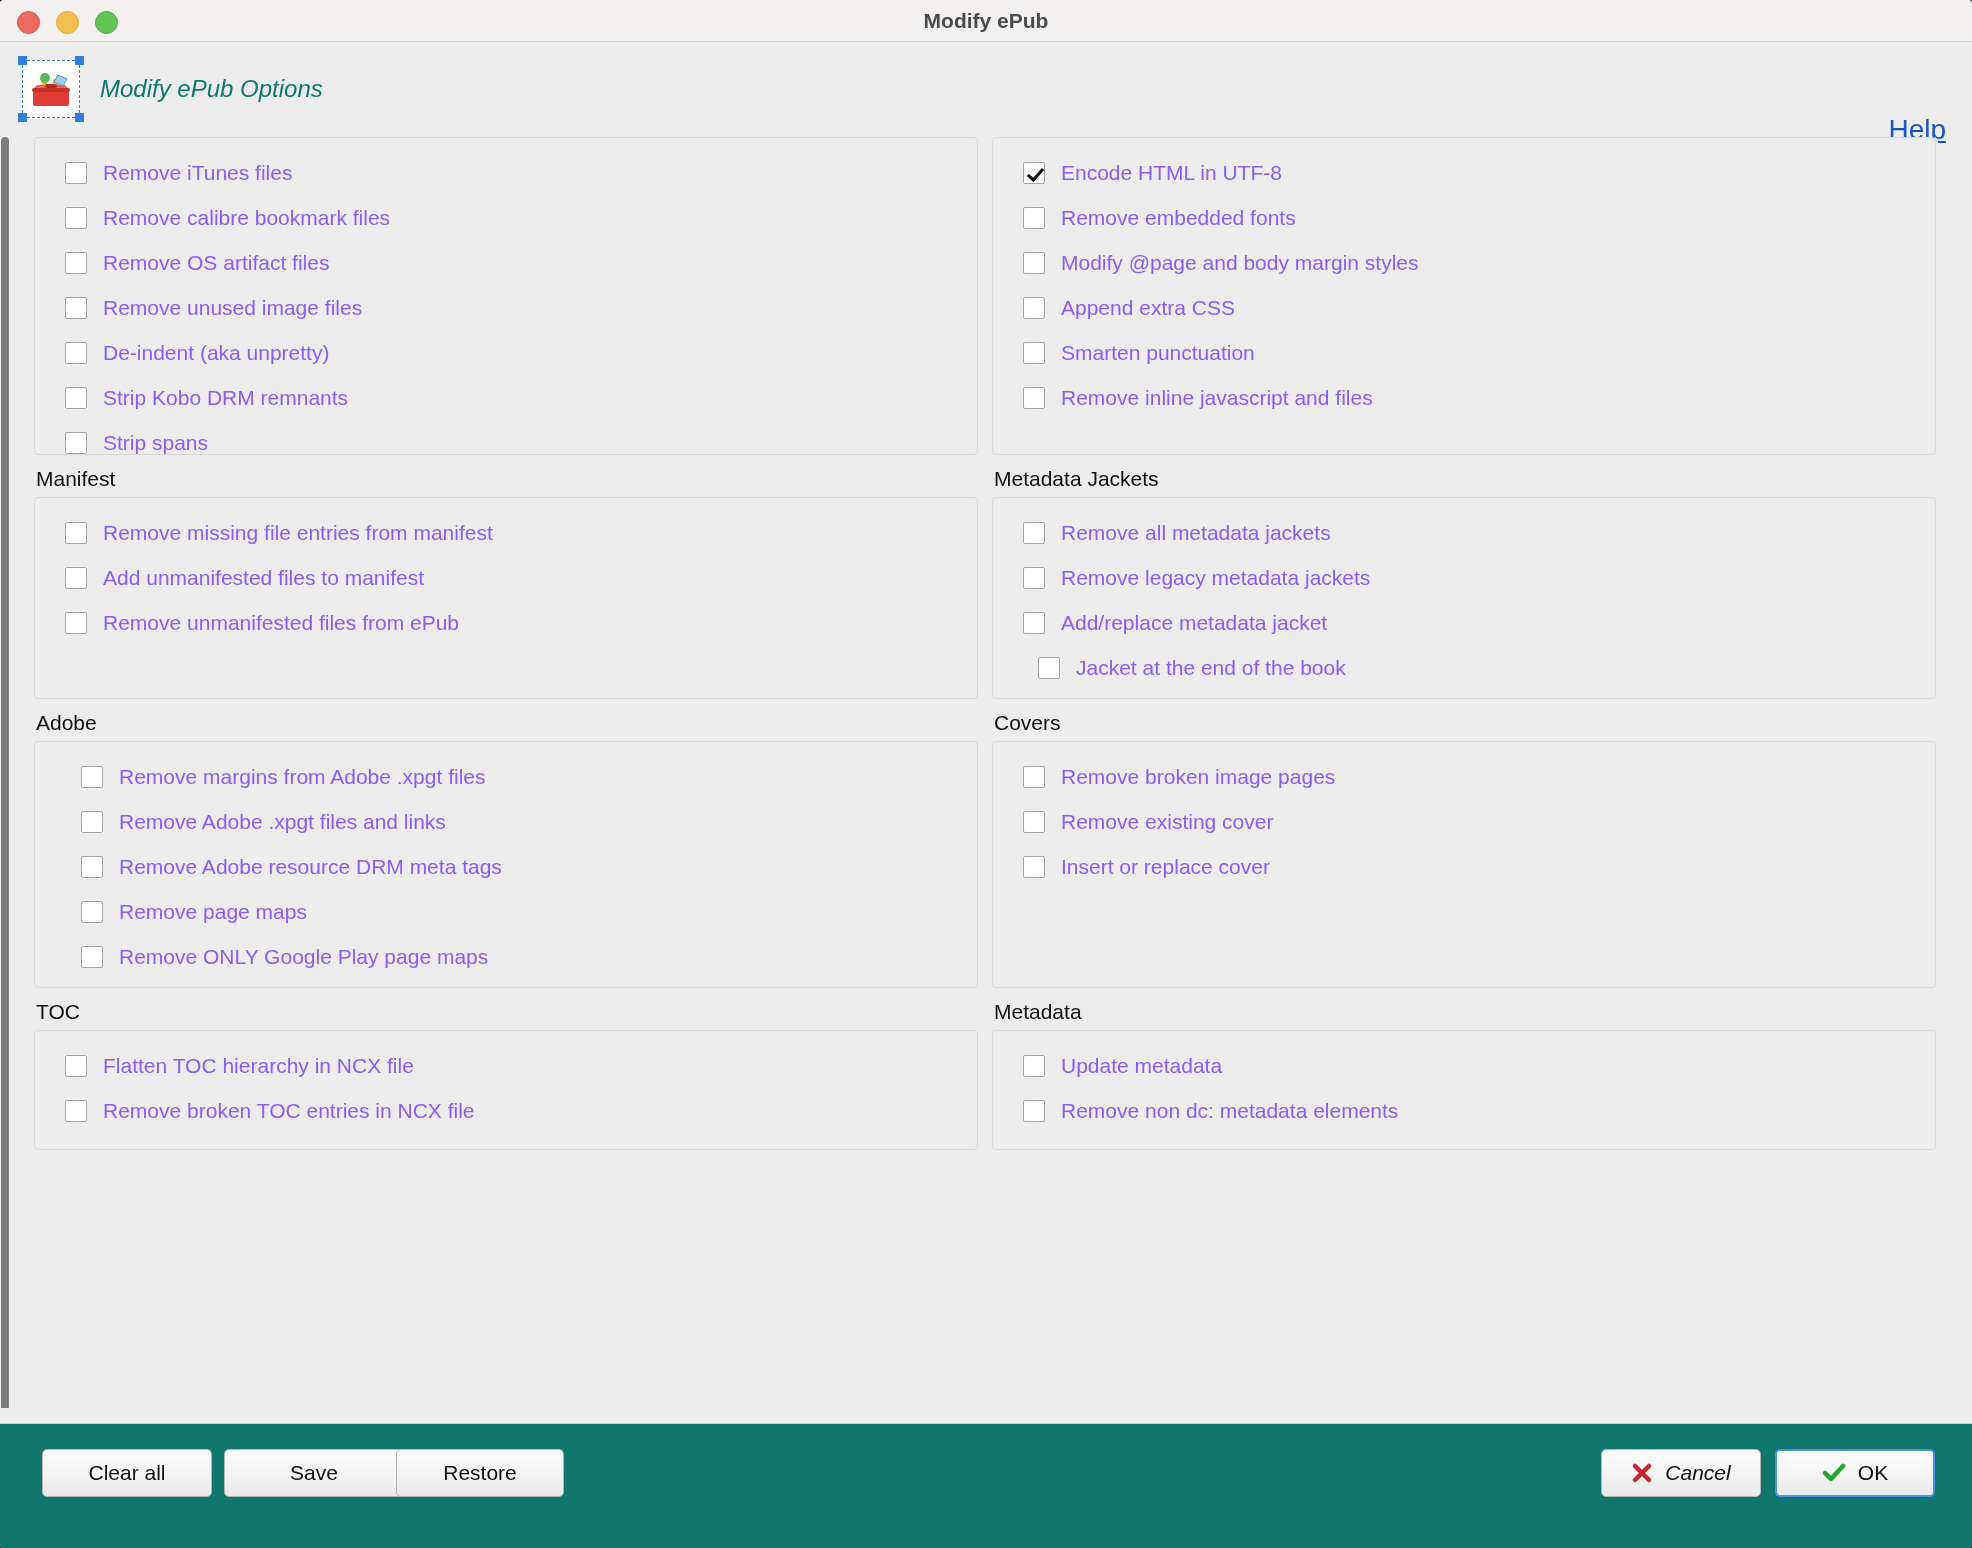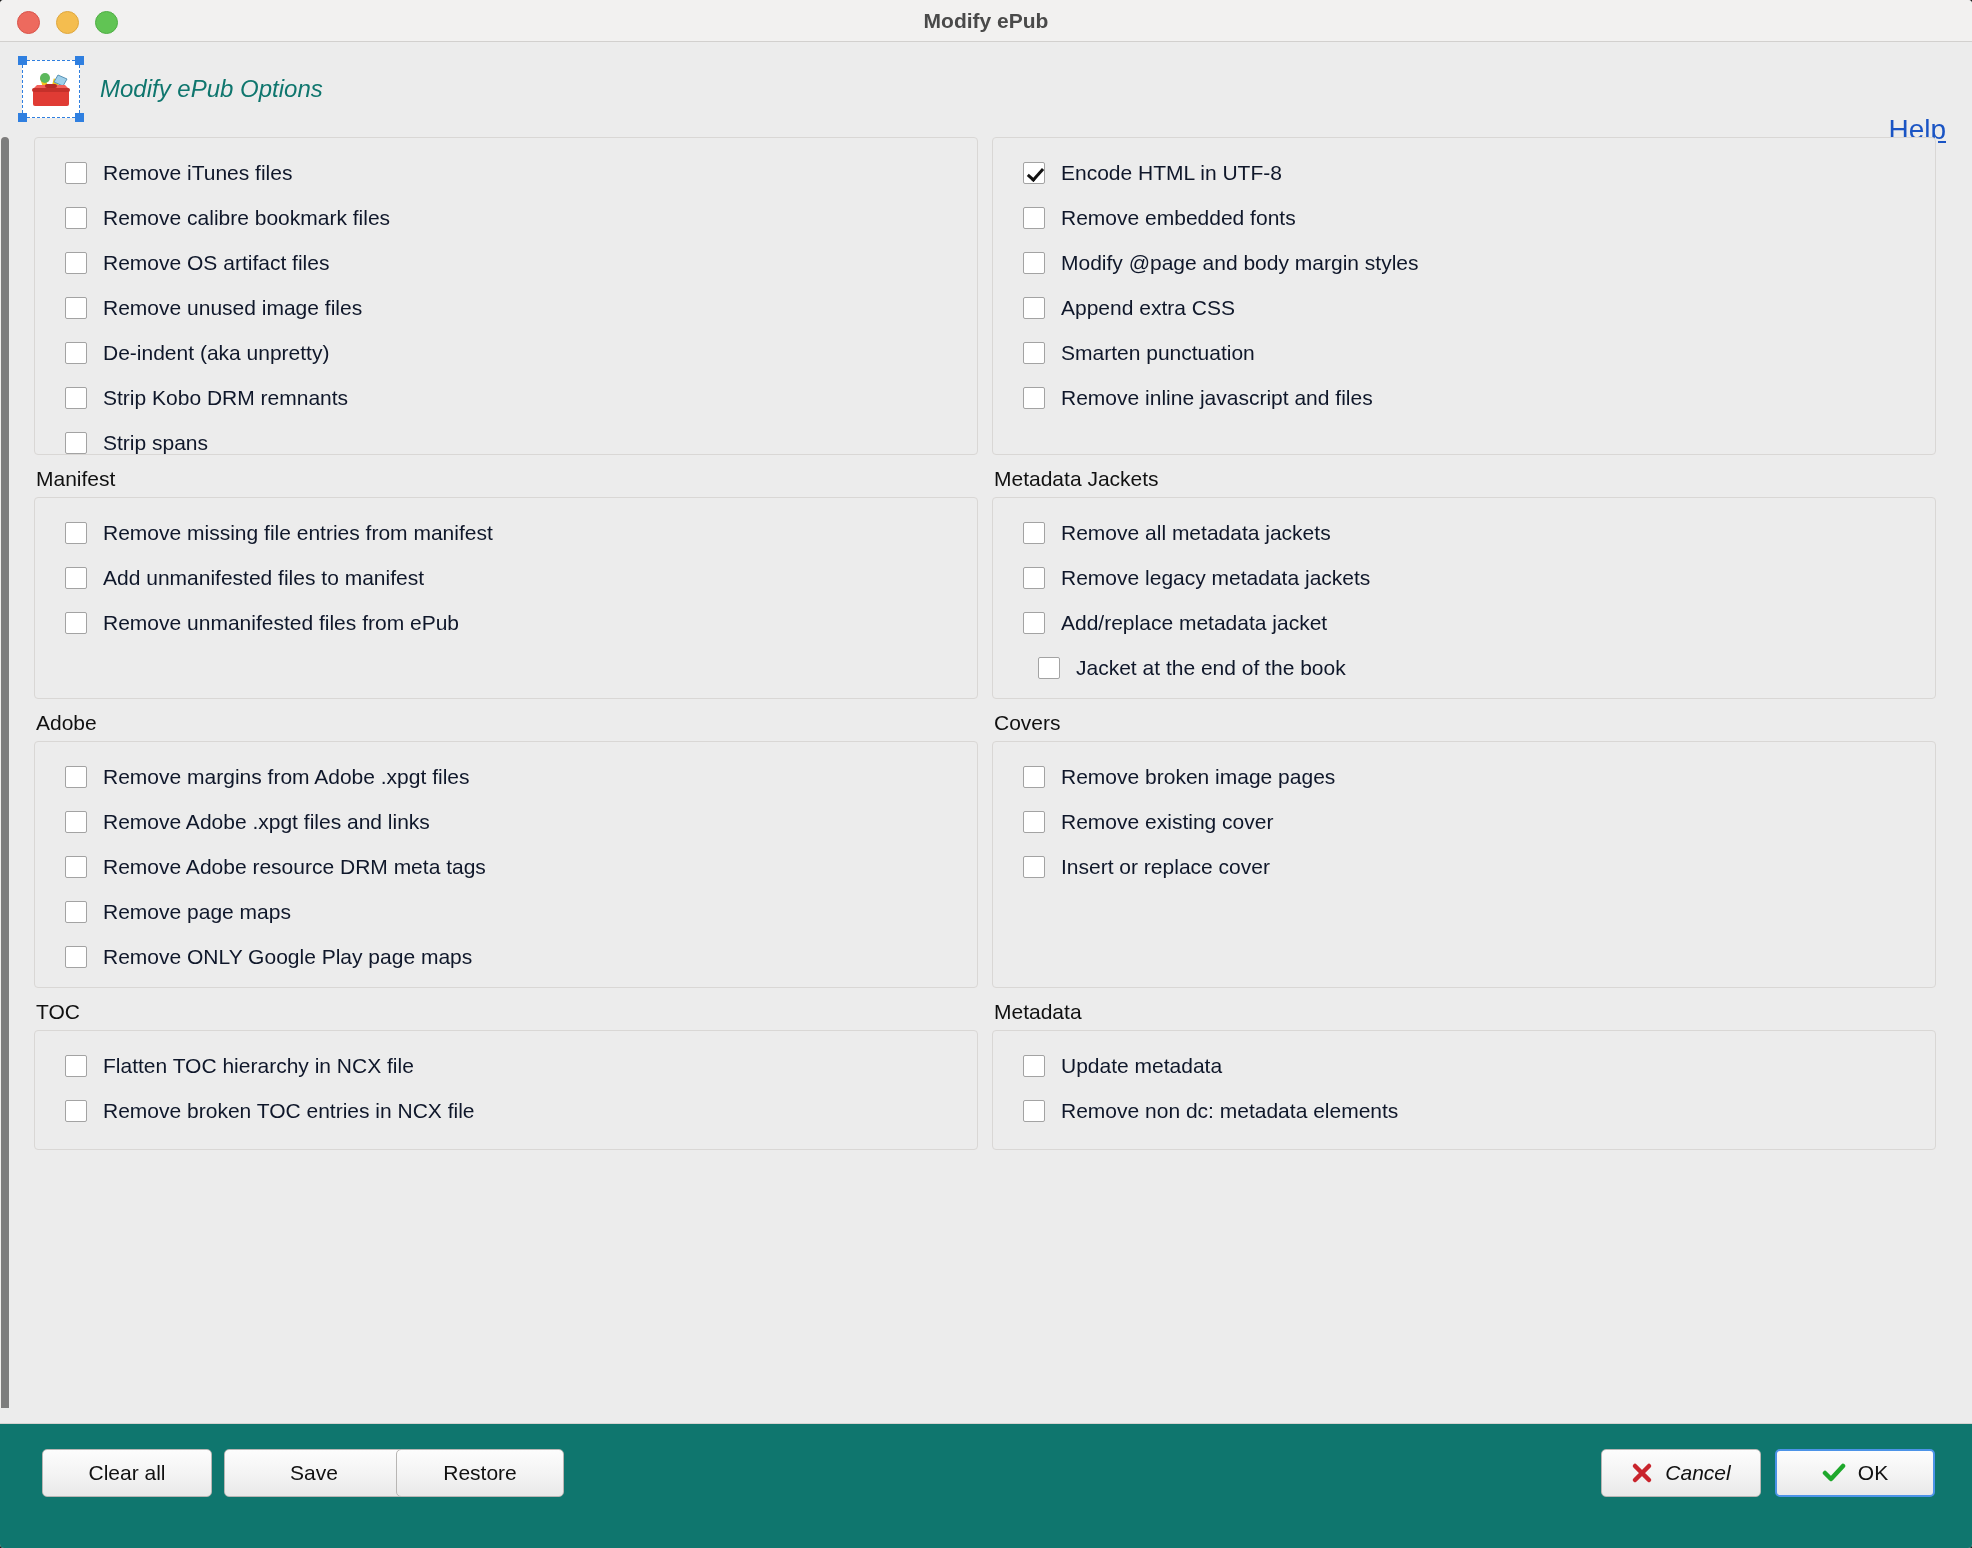--- a/index.html
+++ b/index.html
@@ -152,21 +152,21 @@
     background: #ececec;
     box-sizing: border-box;
     padding: 12px 0 12px 0;
   }
 
   
   .gb-files    { height: 318px; }
   .gb-html     { height: 318px; }
   .gb-manifest { height: 202px; }
   .gb-jackets  { height: 202px; }
-  .gb-adobe    { height: 247px; }
+  .gb-adobe    { height: 247px; padding-left: 16px; }
   .gb-covers   { height: 247px; }
   .gb-toc      { height: 120px; }
   .gb-metadata { height: 120px; }
 
   .cb-row {
     display: flex;
     align-items: center;
     height: 45px;
     padding-left: 30px;
     box-sizing: border-box;
@@ -190,21 +190,21 @@
     left: 7px;
     top: 2px;
     width: 6px;
     height: 13px;
     border: solid #111;
     border-width: 0 3px 3px 0;
     transform: rotate(42deg);
   }
   .cb-label {
     font-size: 21px;
-    color: #0f172a;
+    color: #8b5cf6;
     margin-left: 16px;
     white-space: nowrap;
     cursor: pointer;
   }
 
   
   .buttonbar {
     position: absolute;
     left: 0; top: 1423px;
     width: 1972px;

